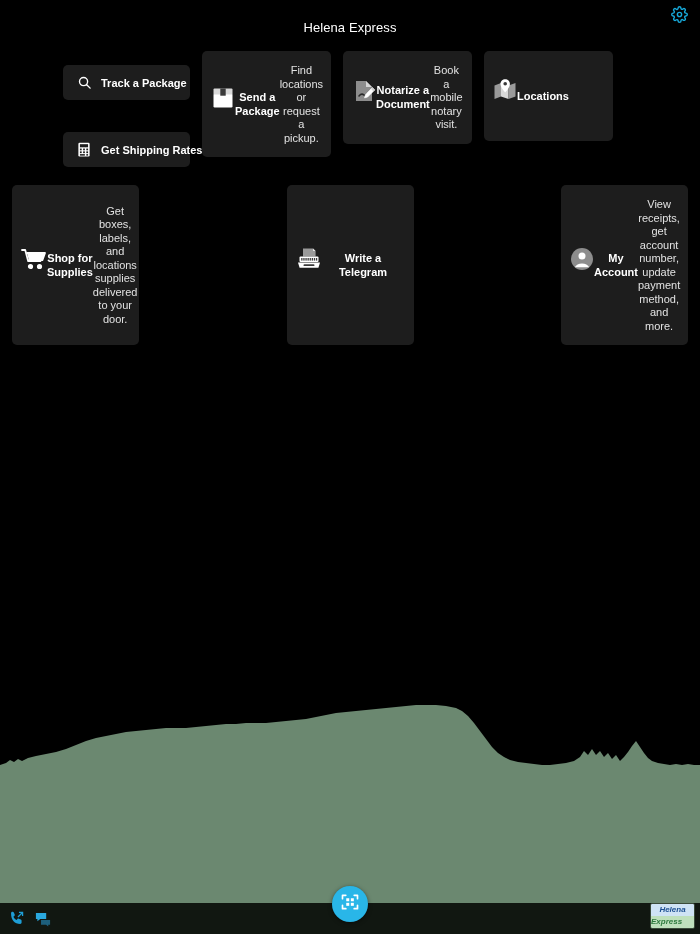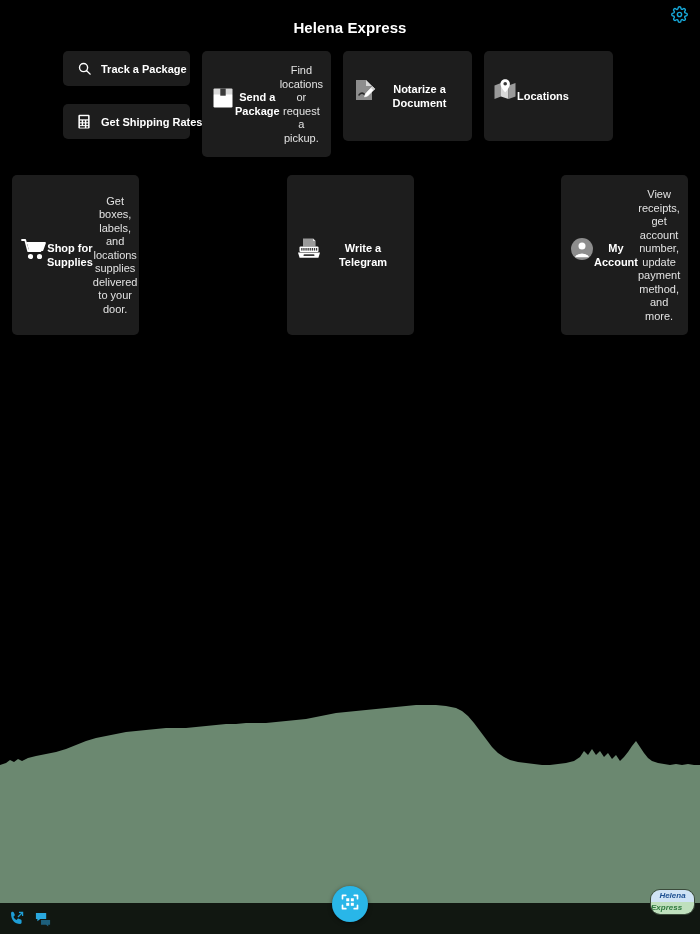--- a/index.html
+++ b/index.html
@@ -20,22 +20,22 @@
 
   
   .header {
     position: relative;
     height: 32px;
     display: flex;
     align-items: center;
     justify-content: center;
   }
   .app-title {
-    font-size: 15px;
-    font-weight: bold;
+    font-size: 13px;
+    font-weight: normal;
     color: #ffffff;
     letter-spacing: 0.1px;
     margin-top: 23px;
   }
   .gear-btn {
     position: absolute;
     right: 12px;
     top: 7px;
     width: 18px;
     height: 18px;
@@ -71,20 +71,21 @@
 
   .pill-btn {
     background: #1d1d1d;
     border-radius: 5px;
     height: 35px;
     display: flex;
     align-items: center;
     gap: 9px;
     padding: 0 13px;
     cursor: pointer;
+    margin-top: 14px;
   }
   .pill-btn .pill-label {
     font-size: 11px;
     font-weight: bold;
     color: #ffffff;
     white-space: nowrap;
   }
   .pill-icon {
     width: 16px;
     height: 16px;
@@ -179,23 +180,23 @@
     display: flex;
     align-items: center;
     justify-content: center;
     cursor: pointer;
     box-shadow: 0 1px 4px rgba(0,0,0,0.5);
   }
 
   .brand-badge {
     position: absolute;
     right: 5px;
-    bottom: 19px;
+    bottom: 5px;
     width: 45px;
-    border-radius: 10px;
+    border-radius: 2px;
     overflow: hidden;
     border: 1px solid #3a4a3a;
     cursor: pointer;
     line-height: 0;
   }
   .brand-badge .b-top {
     background: #cfe3f5;
     color: #1d4f91;
     font-size: 8px;
     font-style: italic;
@@ -282,20 +283,21 @@
       <div class="card-icon">
         <svg width="24" height="24" viewBox="0 0 24 24">
           <path d="M4 2 h10 l6 6 v14 H4 Z" fill="#8d8d8d"></path>
           <path d="M14 2 l6 6 h-6 Z" fill="#d6d6d6"></path>
           <path d="M7 17 q2.5 -3 5 -1 q1.5 1 3 -1" stroke="#2b2b2b" stroke-width="1.6" fill="none" stroke-linecap="round"></path>
           <path d="M20.4 8.5 l2.4 2.4 l-7.2 7.2 l-3.1 0.8 l0.8 -3.1 Z" fill="#ffffff" stroke="#ffffff" stroke-width="0.6"></path>
           <path d="M20.4 8.5 l2.4 2.4 l-1.4 1.4 l-2.4 -2.4 Z" fill="#cfcfcf"></path>
         </svg>
       </div>
       <div class="card-title">Notarize a Document</div>
+      <div class="card-desc">Book a mobile notary visit.</div>
     </div>
 
     <div class="card tall">
       <div class="card-icon">
         <svg width="24" height="24" viewBox="0 0 24 24">
           <path d="M1.5 7.5 L8 5 v13.5 L1.5 21 Z" fill="#9a9a9a"></path>
           <path d="M8 5 L15.5 7.5 v13.5 L8 18.5 Z" fill="#d8d8d8"></path>
           <path d="M15.5 7.5 L22.5 5 v13.5 L15.5 21 Z" fill="#9a9a9a"></path>
           <path d="M12.2 1.2 c-2.6 0 -4.7 2.1 -4.7 4.7 c0 3.5 4.7 8.4 4.7 8.4 s4.7 -4.9 4.7 -8.4 c0 -2.6 -2.1 -4.7 -4.7 -4.7 z" fill="#ffffff"></path>
           <circle cx="12.2" cy="5.8" r="1.8" fill="#3a3a3a"></circle>

